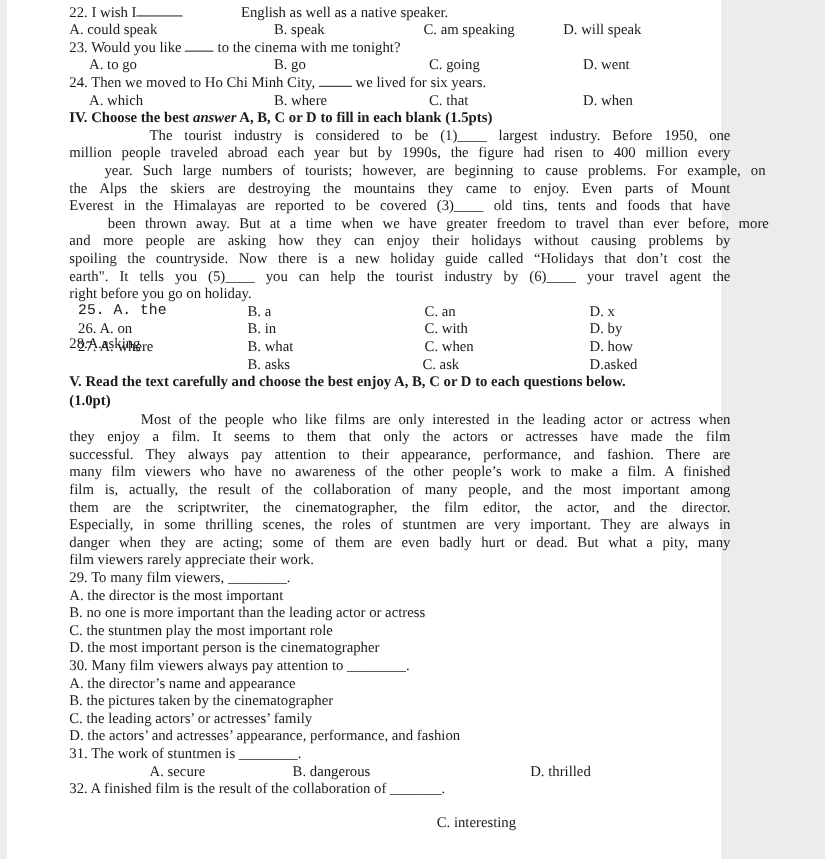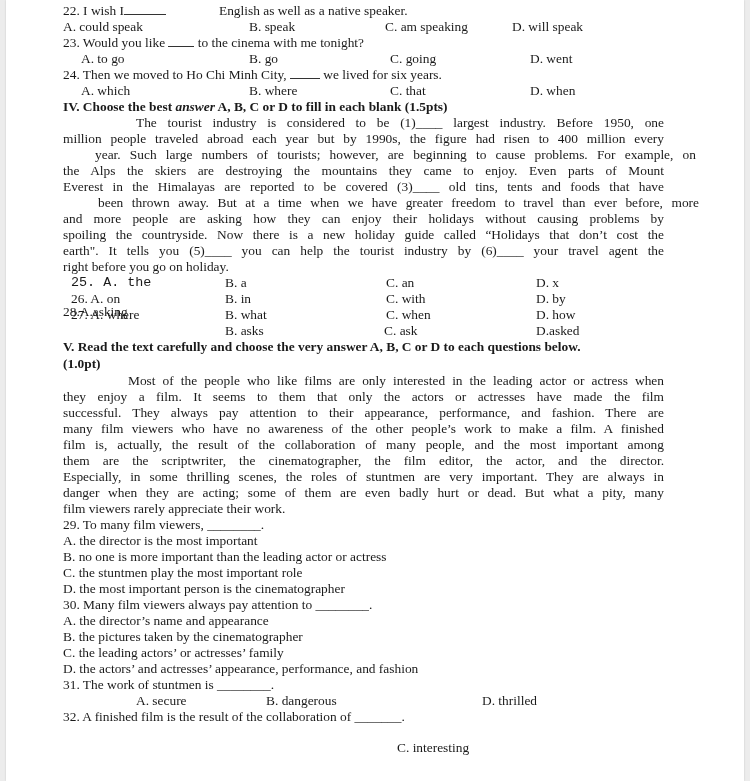--- a/index.html
+++ b/index.html
@@ -3,21 +3,21 @@
 <meta charset="utf-8">
 <style>
   html, body { margin: 0; padding: 0; }
   body {
     width: 750px; height: 781px; overflow: hidden;
     background: #ececec;
     font-family: "Liberation Serif", "DejaVu Serif", serif;
     color: #1a1a1a;
   }
   .page {
-    position: absolute; left: 6px; top: 0; width: 738px; height: 781px;
+    position: absolute; left: 6px; top: 0; width: 650px; height: 781px;
     background: #ffffff;
     box-shadow: 0 0 2px rgba(0,0,0,0.15);
   }
   .content {
     position: absolute; left: 0; top: 0; width: 738px;
     font-size: 13.4px; line-height: 16.2px;
   }
   .line {
     position: absolute; white-space: nowrap;
   }
@@ -95,21 +95,21 @@
     <div class="col" style="left:65px; top:307px;">27. A. where</div>
     <div class="col" style="left:219px; top:307px;">B. what</div>
     <div class="col" style="left:380px; top:307px;">C. when</div>
     <div class="col" style="left:530px; top:307px;">D. how</div>
 
     <div class="col" style="left:57px; top:304px;">28.A.asking</div>
     <div class="col" style="left:219px; top:323px;">B. asks</div>
     <div class="col" style="left:378px; top:323px;">C. ask</div>
     <div class="col" style="left:530px; top:323px;">D.asked</div>
 
-    <div class="line bold" style="left:57px; top:339px;">V. Read the text carefully and choose the very answer A, B, C or D to each questions below.</div>
+    <div class="line bold" style="left:57px; top:339px;">V. Read the text carefully and choose the best enjoy A, B, C or D to each questions below.</div>
     <div class="line bold" style="left:57px; top:356px;">(1.0pt)</div>
 
     <div class="just" style="top:373px; left:122px; width:536px;">Most of the people who like films are only interested in the leading actor or actress when</div>
     <div class="just" style="top:389px;">they enjoy a film. It seems to them that  only the actors or actresses have made the film</div>
     <div class="just" style="top:405px;">successful. They always pay attention to their appearance, performance, and fashion. There are</div>
     <div class="just" style="top:421px;">many film viewers who have no awareness of the other people’s work to make a film. A finished</div>
     <div class="just" style="top:437px;">film is, actually, the result of the collaboration of many people, and the most important among</div>
     <div class="just" style="top:453px;">them are the scriptwriter, the cinematographer, the film editor, the actor, and the director.</div>
     <div class="just" style="top:469px;">Especially, in some thrilling scenes, the roles of stuntmen are very important. They are always in</div>
     <div class="just" style="top:485px;">danger when they are acting; some of them are even badly hurt or dead. But what a pity, many</div>

